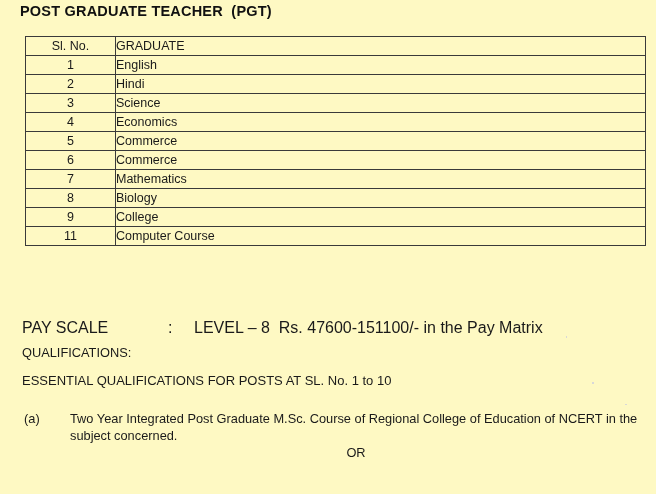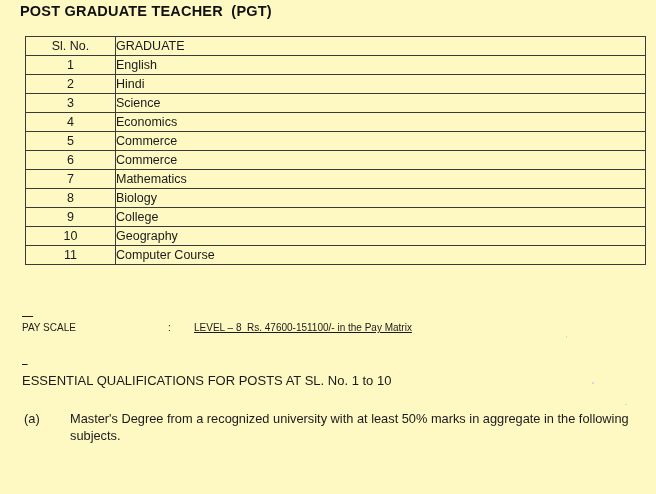--- a/index.html
+++ b/index.html
@@ -67,24 +67,23 @@
   .hdr .cell-sl,
   .hdr .cell-sub {
     font-size: 12.5px;
   }
 
   
   .pay-block {
     position: absolute;
     left: 22px;
     top: 288px;
-    font-size: 10px;
+    font-size: 16px;
     line-height: 16px;
     white-space: pre;
-    text-decoration: underline;
   }
   .pay-row {
     display: block;
     white-space: pre;
   }
   .pay-label {
     display: inline-block;
     width: 146px;
   }
   .pay-colon {
@@ -198,41 +197,39 @@
       </tr>
       <tr>
         <td class="cell-sl">8</td>
         <td class="cell-sub">Biology</td>
       </tr>
       <tr>
         <td class="cell-sl">9</td>
         <td class="cell-sub">College</td>
       </tr>
       <tr>
-        <td class="cell-sl">10</td>
-        <td class="cell-sub">Geography</td>
-      </tr>
-      <tr>
         <td class="cell-sl">11</td>
         <td class="cell-sub">Computer Course</td>
       </tr>
     </tbody>
   </table>
 
   <div class="pay-block">
     <span class="pay-row"><span class="pay-label">PAY SCALE</span><span class="pay-colon">:</span><span class="pay-value">LEVEL – 8  Rs. 47600-151100/- in the Pay Matrix</span></span>
   </div>
 
+  <div class="qual-heading">QUALIFICATIONS:</div>
 
   <div class="qual-sub">ESSENTIAL QUALIFICATIONS FOR POSTS AT SL. No. 1 to 10</div>
 
   <div class="clause">
     <span class="clause-marker">(a)</span>
     <div class="clause-body">
-      <p class="clause-para2">Master's Degree from a recognized university with at least 50% marks in aggregate in the following subjects.</p>
+      <p class="clause-para">Two Year Integrated Post Graduate M.Sc. Course of Regional College of Education of NCERT in the subject concerned.</p>
+      <p class="clause-or">OR</p>
     </div>
   </div>
 
   <div class="speckle" style="left:592px; top:382px; width:2px; height:2px;"></div>
   <div class="speckle" style="left:625px; top:404px; width:2px; height:1px;"></div>
   <div class="speckle" style="left:566px; top:336px; width:1px; height:2px;"></div>
 
 </div>
 
 </body></html>

